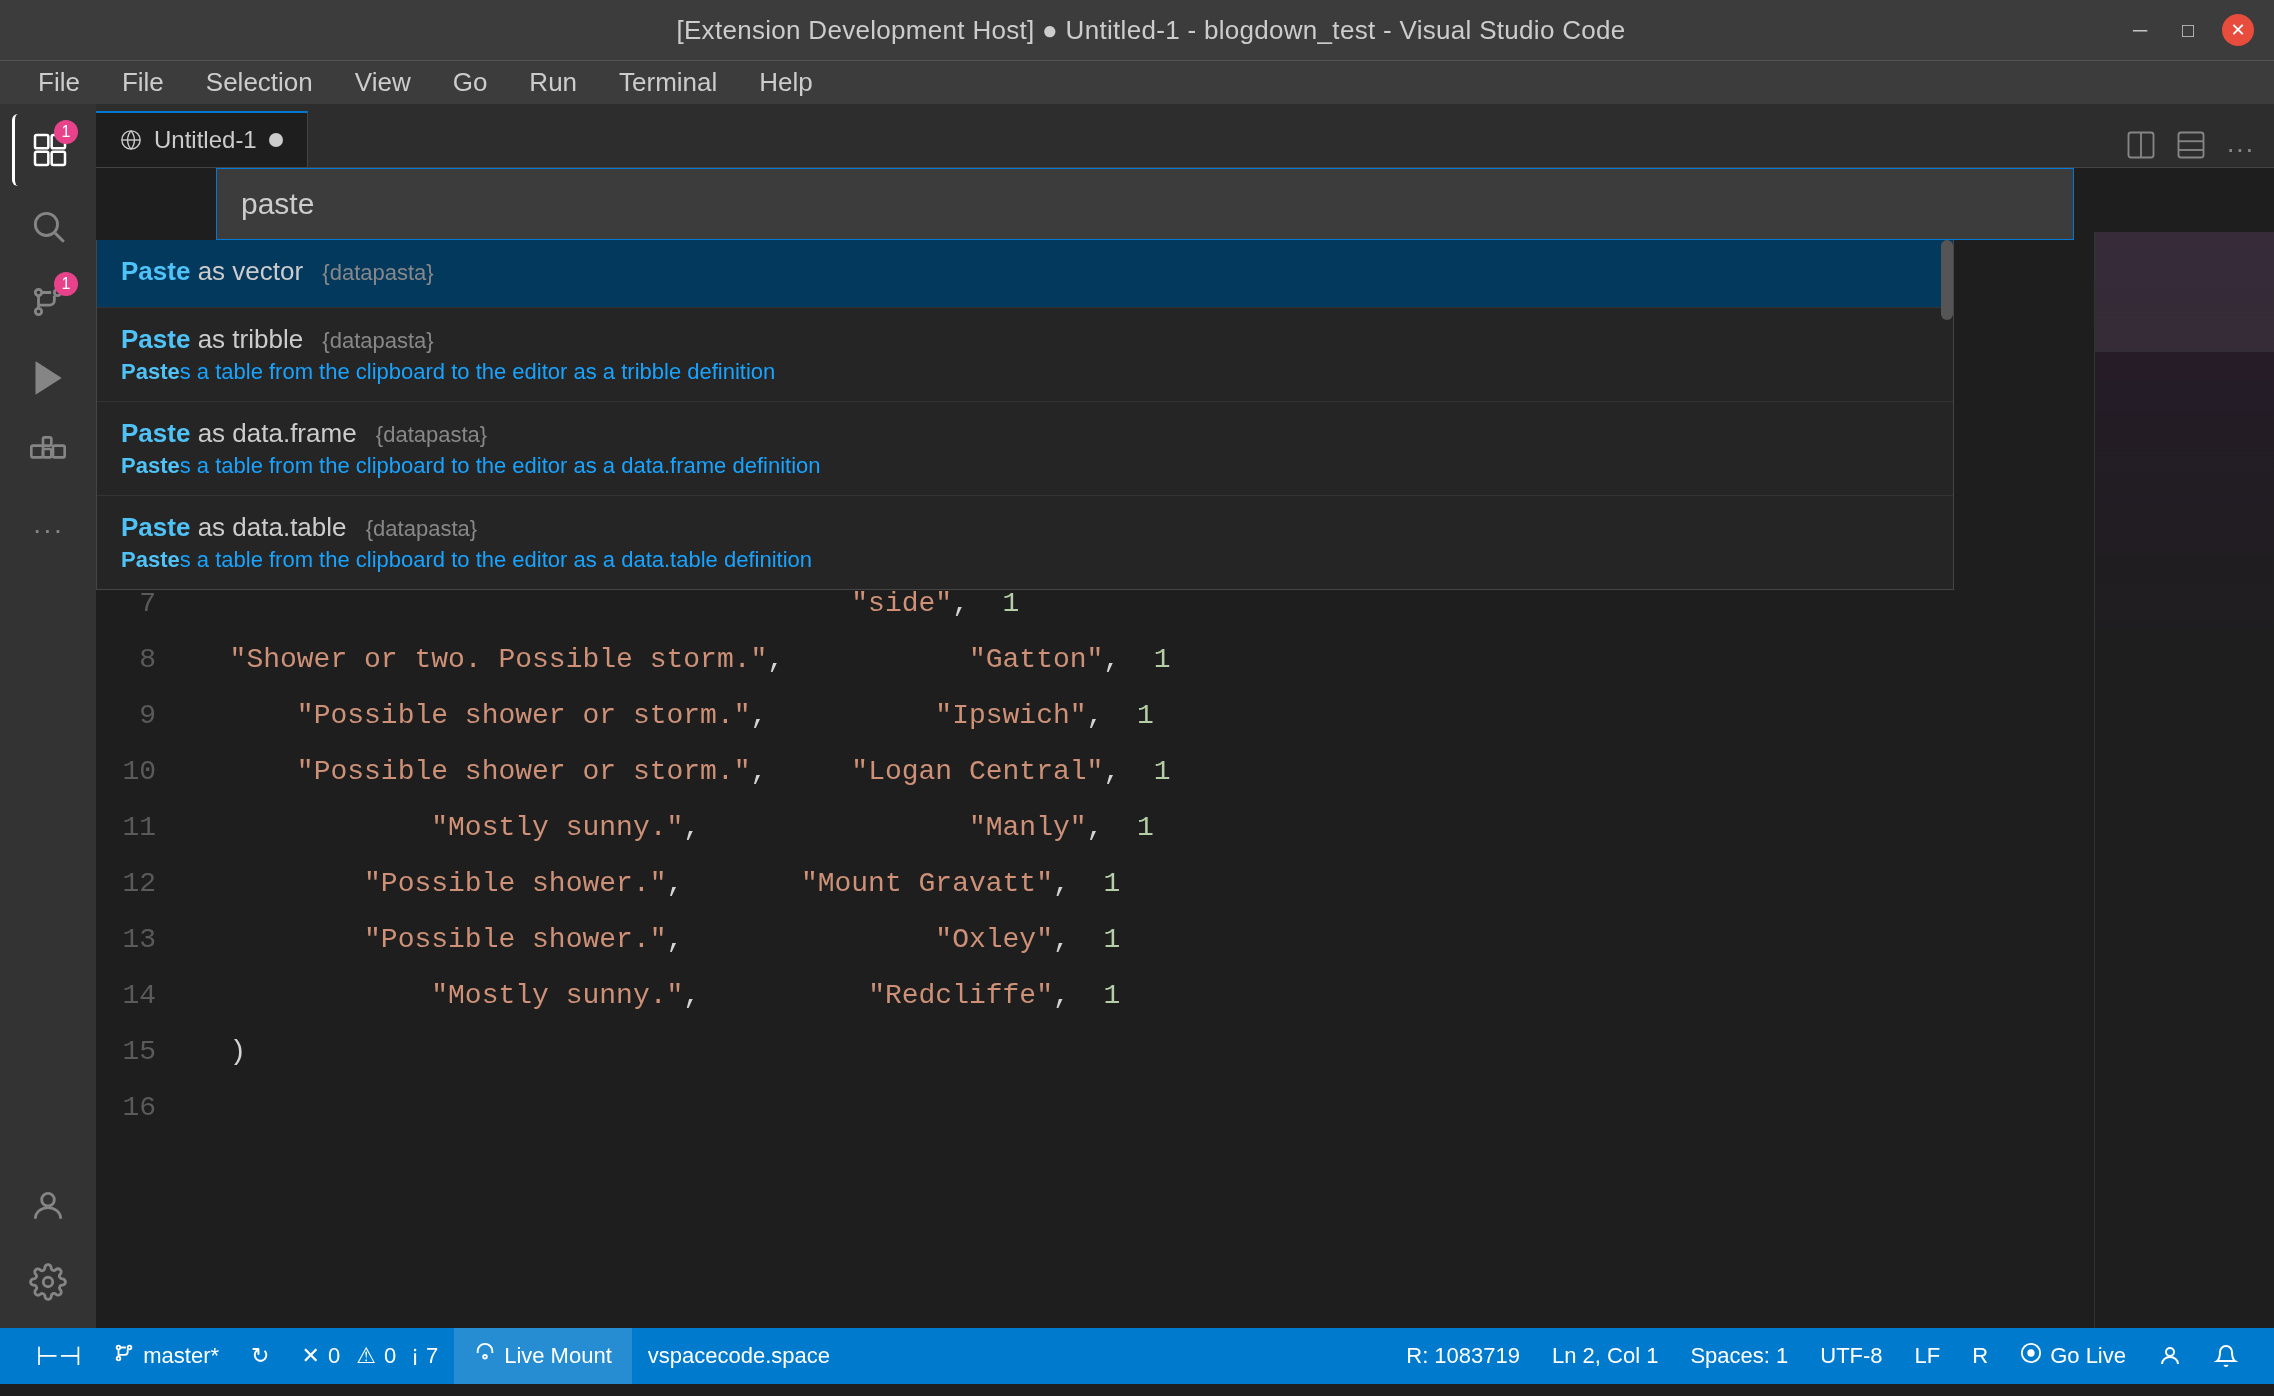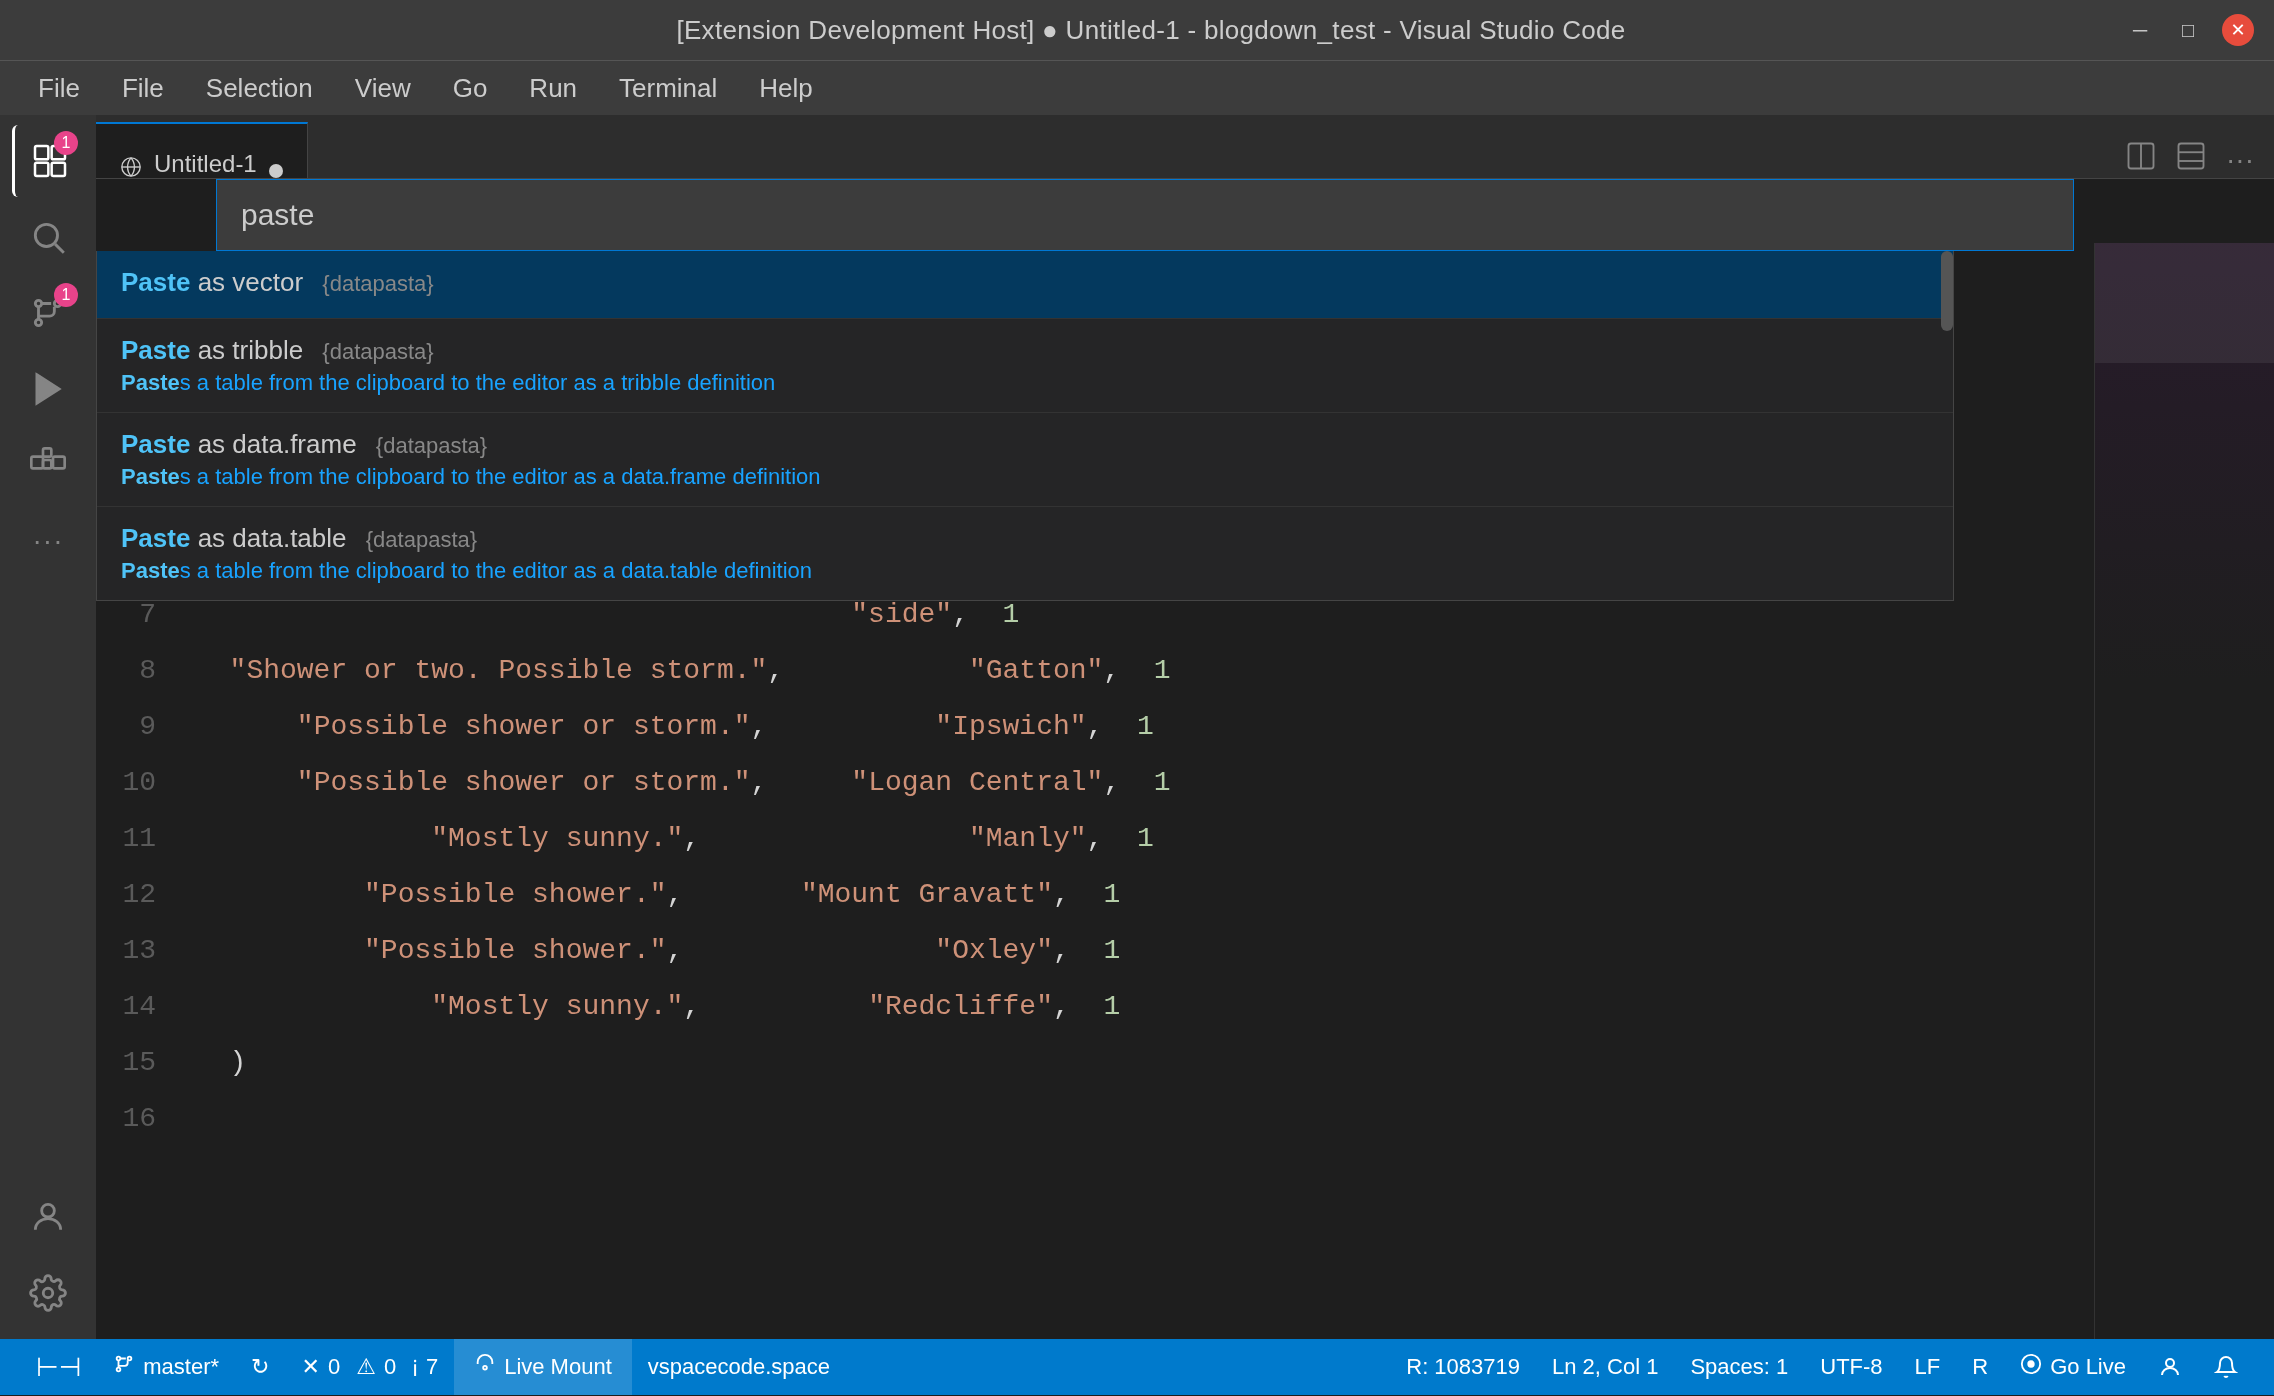--- a/index.html
+++ b/index.html
@@ -49,21 +49,21 @@
       background: #e74c3c;
       border-radius: 50%;
       width: 32px;
       height: 32px;
       color: white;
       font-size: 18px;
     }
 
     
     .menu-bar {
-      height: 55px;
+      height: 44px;
       background: #3c3c3c;
       display: flex;
       align-items: center;
       padding: 0 20px;
       gap: 6px;
       border-top: 1px solid #555;
     }
     .menu-item {
       color: #cccccc;
       font-size: 26px;
@@ -138,21 +138,21 @@
     .tab-bar {
       height: 64px;
       background: #2d2d2d;
       display: flex;
       align-items: flex-end;
       border-bottom: 1px solid #444;
     }
     .tab {
       height: 56px;
       display: flex;
-      align-items: flex-end;
+      align-items: center;
       padding: 0 24px;
       background: #1e1e1e;
       color: #cccccc;
       font-size: 24px;
       gap: 12px;
       border-right: 1px solid #444;
       cursor: pointer;
       border-top: 2px solid transparent;
     }
     .tab.active { background: #1e1e1e; border-top: 2px solid #0078d4; }

